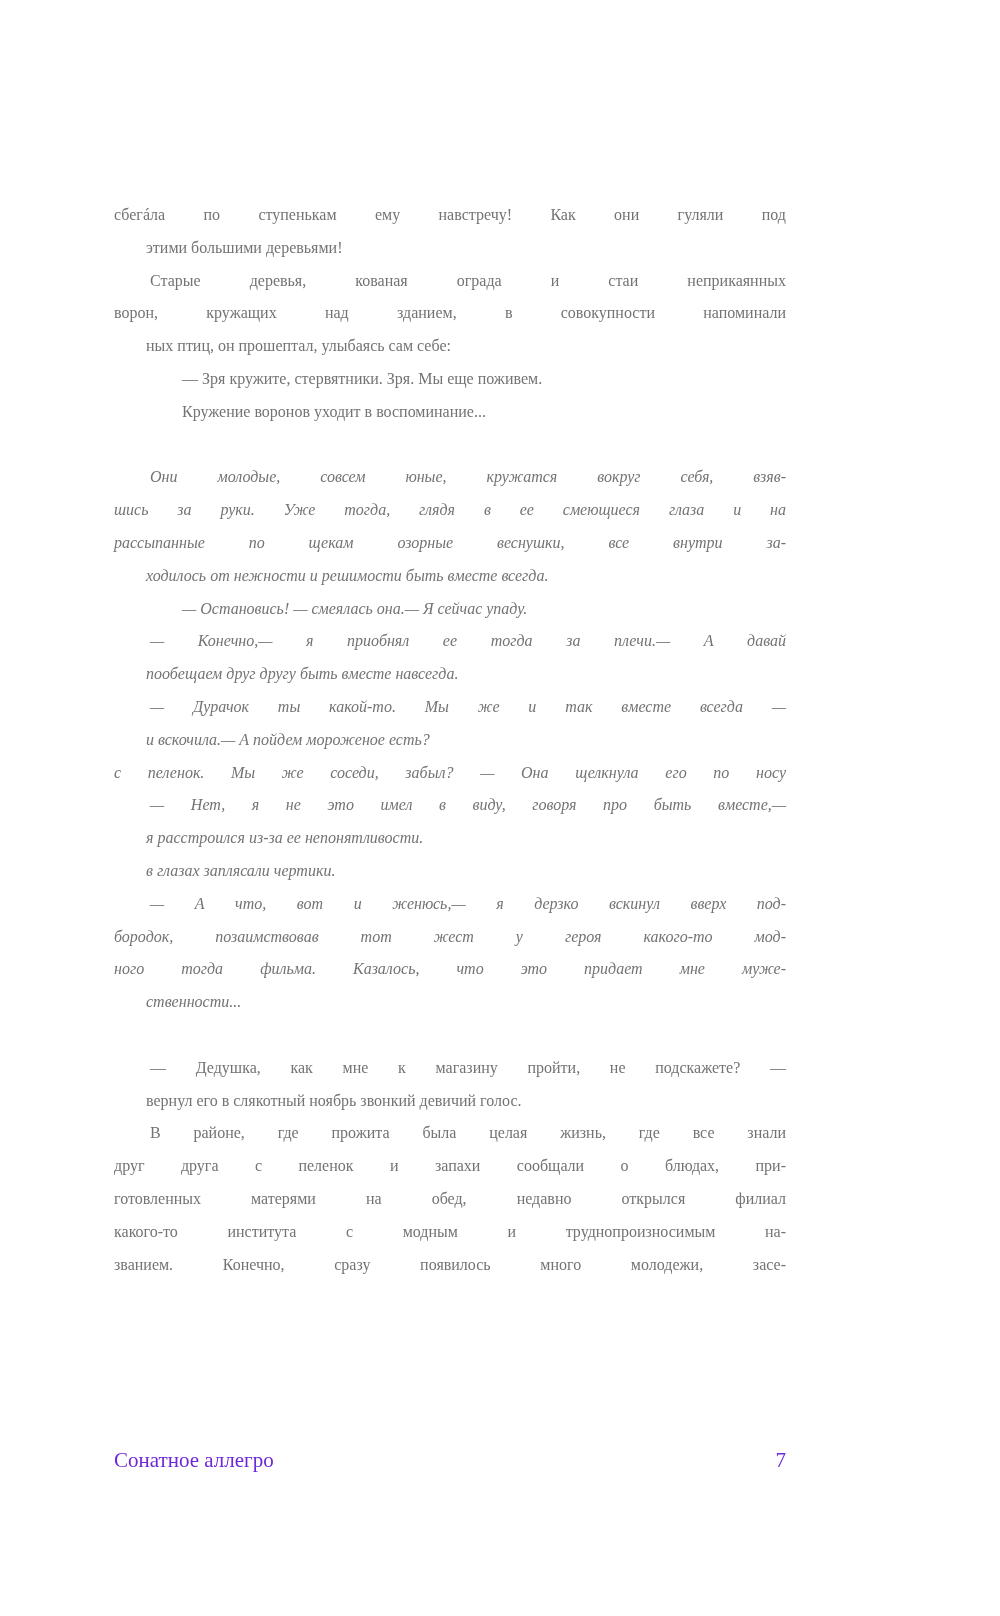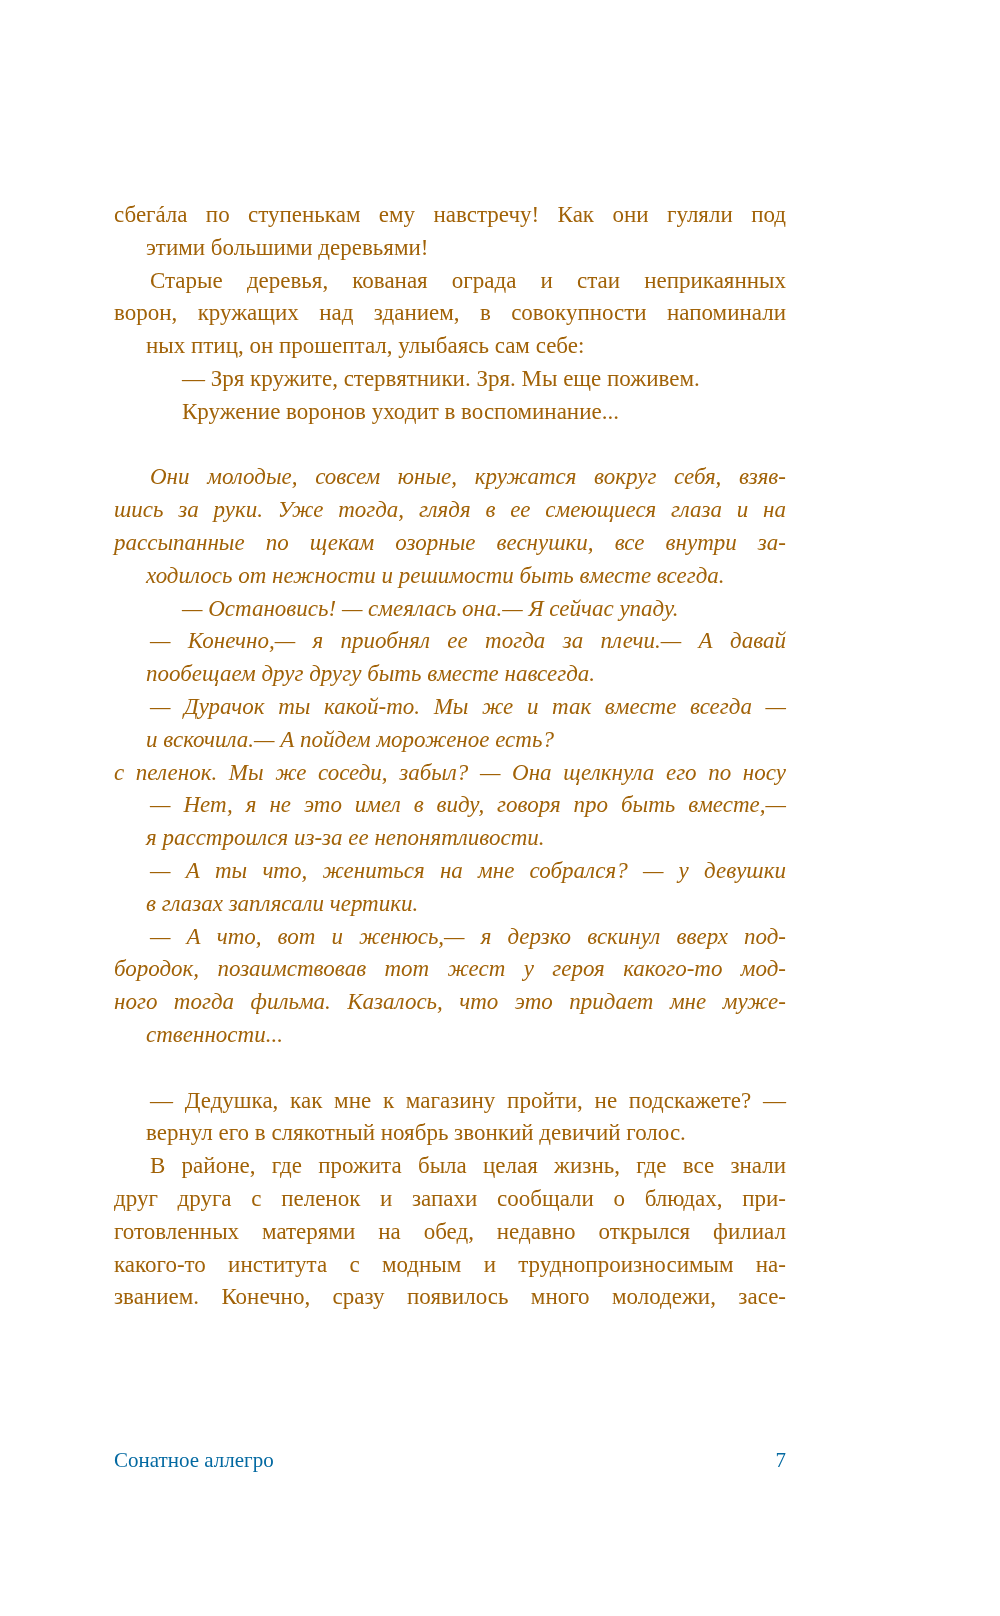--- a/index.html
+++ b/index.html
@@ -1,28 +1,28 @@
 <!DOCTYPE html>
 <html><head>
 <meta charset="utf-8">
 <style>
   html, body { margin: 0; padding: 0; background: #ffffff; }
   body { width: 1000px; height: 1616px; position: relative; overflow: hidden; }
   .page {
     position: absolute; left: 114px; top: 199px; width: 672px;
     font-family: "Liberation Serif", "DejaVu Serif", serif;
-    font-size: 23px; line-height: 32.8px; color: #a16207;
+    font-size: 16px; line-height: 32.8px; color: #737373;
   }
   .p { margin: 0; text-align: justify; text-align-last: left; hyphens: manual; }
   .it { font-style: italic; }
   .gap { height: 32.8px; }
   .footer {
     position: absolute; left: 114px; top: 1448px; width: 672px;
     font-family: "Liberation Serif", "DejaVu Serif", serif;
-    font-size: 21px; color: #0369a1;
+    font-size: 21px; color: #6d28d9;
     display: flex; justify-content: space-between;
   }
   .ln { display: block; text-align: justify; text-align-last: justify; }
   .ln.last { text-align-last: left; margin-left: 32px; }
 </style>
 </head>
 <body>
 
 <div class="page">
 
@@ -62,21 +62,20 @@
   <p class="p it">
     <span class="ln" style="text-indent:36px">— Дурачок ты какой-то. Мы же и так вместе всегда —</span>
     <span class="ln last">и вскочила.— А пойдем мороженое есть?</span>
     <span class="ln">с пеленок. Мы же соседи, забыл? — Она щелкнула его по носу</span>
   </p>
   <p class="p it">
     <span class="ln" style="text-indent:36px">— Нет, я не это имел в виду, говоря про быть вместе,—</span>
     <span class="ln last">я расстроился из-за ее непонятливости.</span>
   </p>
   <p class="p it">
-    <span class="ln" style="text-indent:36px">— А ты что, жениться на мне собрался? — у девушки</span>
     <span class="ln last">в глазах заплясали чертики.</span>
   </p>
   <p class="p it">
     <span class="ln" style="text-indent:36px">— А что, вот и женюсь,— я дерзко вскинул вверх под-</span>
     <span class="ln">бородок, позаимствовав тот жест у героя какого-то мод-</span>
     <span class="ln">ного тогда фильма. Казалось, что это придает мне муже-</span>
     <span class="ln last">ственности...</span>
   </p>
   <div class="gap"></div>
   <p class="p">

